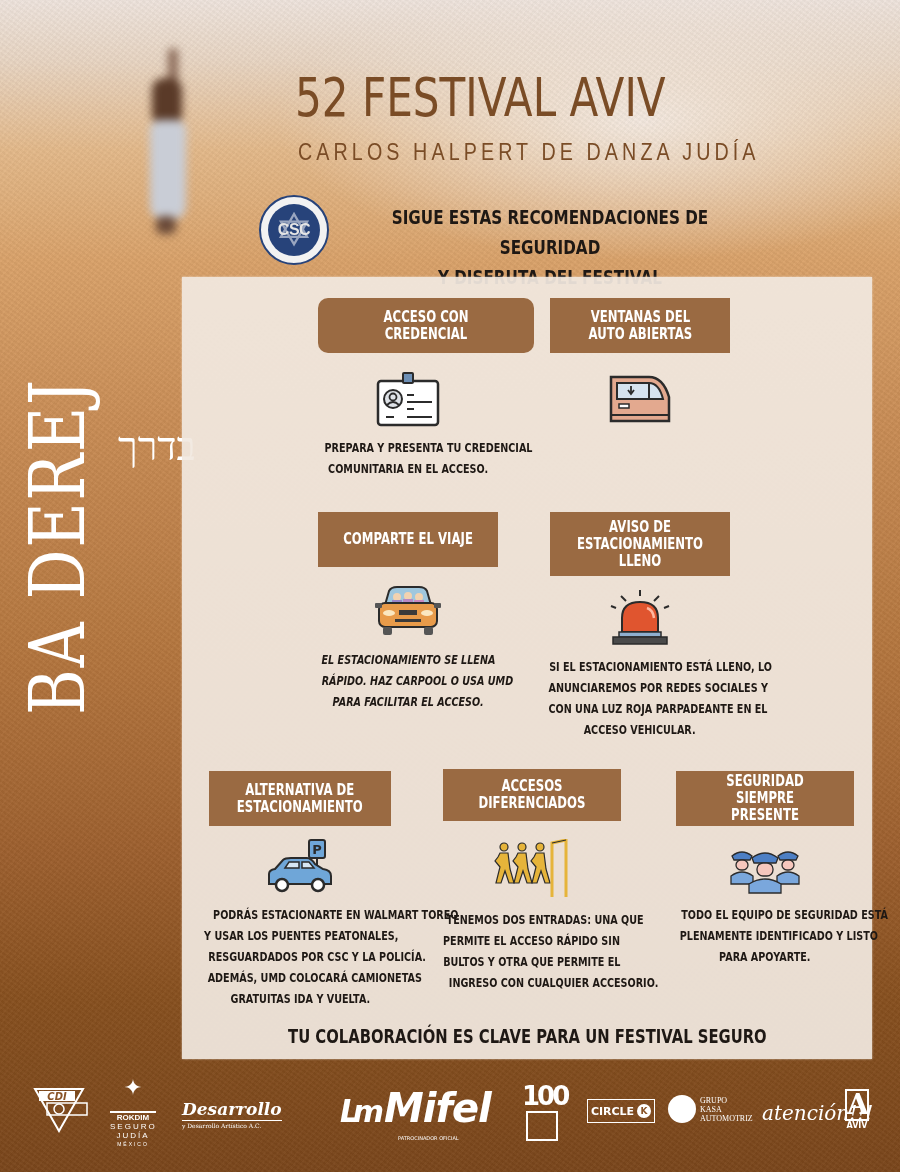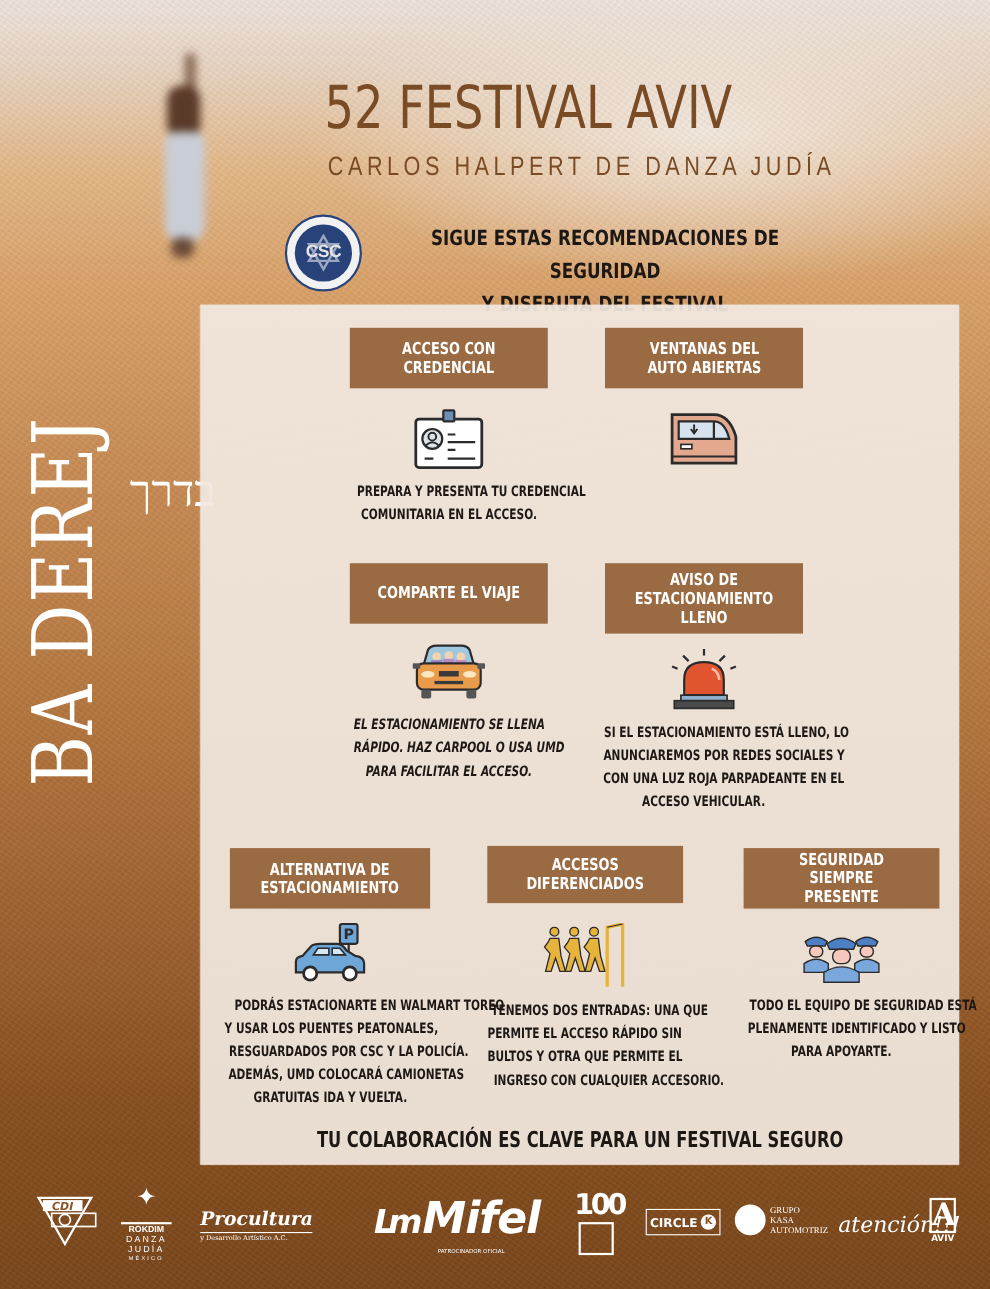--- a/index.html
+++ b/index.html
@@ -150,21 +150,21 @@
 </div>
 
 <div class="side-title">
   <span class="latin">BA DEREJ</span>
   <span class="hebrew">בדרך</span>
 </div>
 
 <div class="panel"></div>
 
 <div class="card" style="left:318px; top:298px; width:180px;">
-  <div class="hdr" style="width:180px;height:55px;">
+  <div class="hdr" style="width:216px;height:55px;border-radius:10px;">
       <span>ACCESO CON CREDENCIAL</span>
     </div>
   <svg class="icon" width="64" height="56" viewBox="0 0 64 56">
     <rect x="2" y="10" width="60" height="44" rx="3" fill="#fff" stroke="#2b2b2b" stroke-width="2.5"></rect>
     <rect x="27" y="2" width="10" height="10" rx="1" fill="#6d8fb5" stroke="#2b2b2b" stroke-width="2"></rect>
     <circle cx="17" cy="28" r="9" fill="#dfe3e8" stroke="#2b2b2b" stroke-width="2"></circle>
     <circle cx="17" cy="26" r="3.5" fill="none" stroke="#2b2b2b" stroke-width="1.8"></circle>
     <path d="M11 34 Q17 28 23 34" fill="none" stroke="#2b2b2b" stroke-width="1.8"></path>
     <line x1="31" y1="24" x2="38" y2="24" stroke="#2b2b2b" stroke-width="2"></line>
     <line x1="31" y1="31" x2="56" y2="31" stroke="#2b2b2b" stroke-width="2"></line>
@@ -311,26 +311,26 @@
   <svg class="logo cdi" viewBox="0 0 56 46">
     <path d="M2 2 L50 2 L26 44 Z" fill="none" stroke="#fff" stroke-width="2"></path>
     <rect x="6" y="4" width="36" height="10" fill="#fff"></rect>
     <text x="24" y="13" font-size="10" font-weight="bold" font-style="italic" text-anchor="middle" fill="#8a5427" font-family="DejaVu Sans, sans-serif">CDI</text>
     <rect x="14" y="16" width="40" height="12" fill="none" stroke="#fff" stroke-width="1.5"></rect>
     <circle cx="26" cy="22" r="5" fill="none" stroke="#fff" stroke-width="1.5"></circle>
   </svg>
   <div class="logo rokdim">
     <div style="height:30px;border-bottom:2px solid #fff;font-size:22px;letter-spacing:0;">✦</div>
     <div style="letter-spacing:0;font-weight:bold;">ROKDIM</div>
-    <div>DANZA</div>
+    <div>SEGURO</div>
     <div>JUDÍA</div>
     <div style="font-size:5px;">MÉXICO</div>
   </div>
   <div class="logo procultura">
-    <span>Procultura</span>
+    <span>Desarrollo</span>
     <span class="sub">y Desarrollo Artístico A.C.</span>
   </div>
   <div class="logo mifel">
     <span style="font-size:30px;letter-spacing:-6px;margin-right:6px;">ᒪm</span><span>Mifel</span>
     <span class="sub">PATROCINADOR OFICIAL</span>
   </div>
   <div class="logo kkl">
     <div class="num">100</div>
     <div style="width:32px;height:30px;margin:0 auto;border:2px solid #fff;"></div>
   </div>

